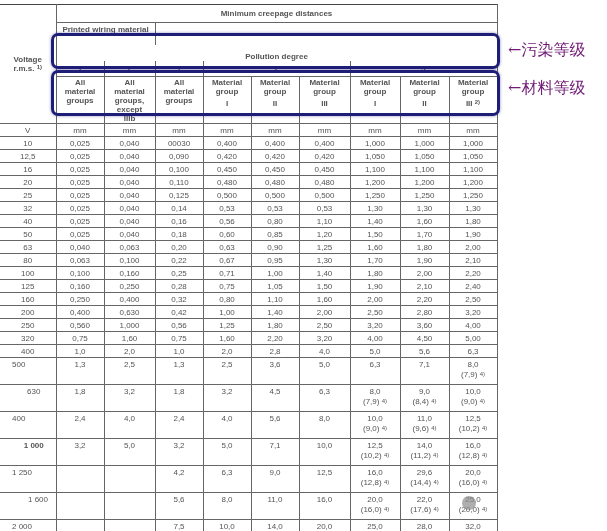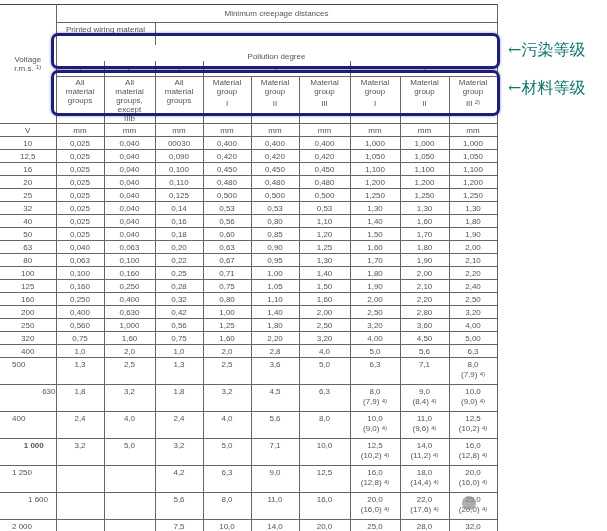--- a/index.html
+++ b/index.html
@@ -1,30 +1,30 @@
 <!DOCTYPE html>
 <html><head>
   <meta charset="utf-8">
   <style>
     html, body { margin: 0; padding: 0; background: #ffffff; }
     body { width: 607px; height: 531px; position: relative; overflow: hidden;
       font-family: "Liberation Sans", sans-serif; color: #555; }
     .tbl { position: absolute; left: 0; top: 4px; border-collapse: collapse; table-layout: fixed; }
     .tbl td { border: 1px solid #666; font-size: 8px; text-align: center; padding: 0; color: #555; line-height: 9px; }
-    .hdr { font-weight: normal; color: #555; font-size: 8px; }
+    .hdr { font-weight: bold; color: #555; font-size: 8px; }
     .noleft { border-left: none !important; }
     .notop { border-top: none !important; }
     .nobottom { border-bottom: none !important; }
     .top-rule { border-top: 1.5px solid #444 !important; }
     sup { font-size: 6px; vertical-align: top; position: relative; top: -1px; }
     .row-std td { height: 12px; }
     .row-tall td { height: 24px; vertical-align: top; padding-top: 2px; }
     .row-tall td.sub { line-height: 10px; }
     .box { position: absolute; border: 3px solid #1e1e78; border-radius: 7px; box-shadow: 0 0 3px rgba(30,30,120,.5); pointer-events: none; }
-    .annot { position: absolute; left: 508px; font-family: "DejaVu Serif", serif; font-size: 16px; color: #0f766e; letter-spacing: 0px; white-space: nowrap; }
+    .annot { position: absolute; left: 508px; font-family: "DejaVu Serif", serif; font-size: 16px; color: #701a75; letter-spacing: 0px; white-space: nowrap; }
     .watermark { position: absolute; left: 462px; top: 494px; font-size: 14px; color: rgba(130,130,130,0.75); white-space: nowrap; }
     .wm-logo { display: inline-block; width: 14px; height: 14px; border-radius: 50%; background: rgba(140,140,140,0.7); vertical-align: middle; margin-right: 3px; }
   </style>
 </head>
 <body>
 
 <table class="tbl">
   <colgroup>
     <col style="width:56px">
       <col style="width:48px">
@@ -333,21 +333,21 @@
         <td>3,6</td>
         <td>5,0</td>
         <td>6,3</td>
         <td>7,1</td>
         <td class="sub">
           <div>8,0</div>
           <div><span>(7,9)</span> <sup>4)</sup></div>
         </td>
       </tr>
       <tr class="row-tall">
-        <td class="noleft" style="text-align: right; padding-left: 12px;">630</td>
+        <td class="noleft" style="text-align: center; padding-left: 12px;">630</td>
         <td>1,8</td>
         <td>3,2</td>
         <td>1,8</td>
         <td>3,2</td>
         <td>4,5</td>
         <td>6,3</td>
         <td class="sub">
           <div>8,0</div>
           <div><span>(7,9)</span> <sup>4)</sup></div>
         </td>
@@ -408,21 +408,21 @@
         <td></td>
         <td>4,2</td>
         <td>6,3</td>
         <td>9,0</td>
         <td>12,5</td>
         <td class="sub">
           <div>16,0</div>
           <div><span>(12,8)</span> <sup>4)</sup></div>
         </td>
         <td class="sub">
-          <div>18,0</div>
+          <div>29,6</div>
           <div><span>(14,4)</span> <sup>4)</sup></div>
         </td>
         <td class="sub">
           <div>20,0</div>
           <div><span>(16,0)</span> <sup>4)</sup></div>
         </td>
       </tr>
       <tr class="row-tall">
         <td class="noleft" style="text-align: left; padding-left: 28px;">1 600</td>
         <td></td>

